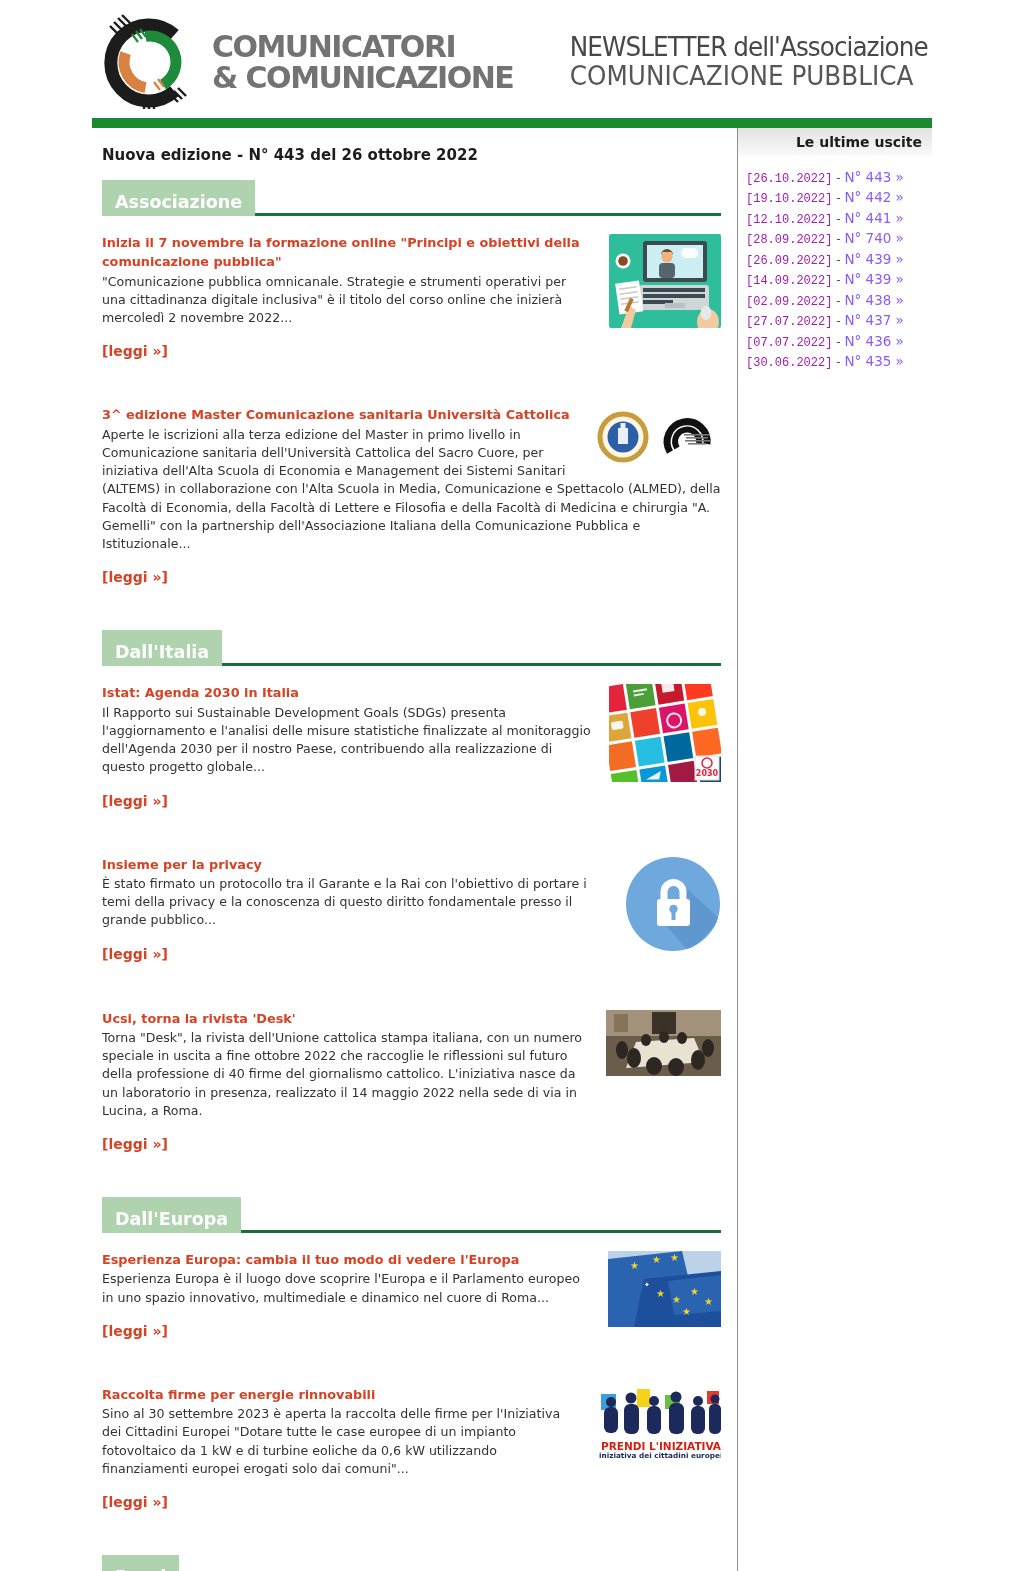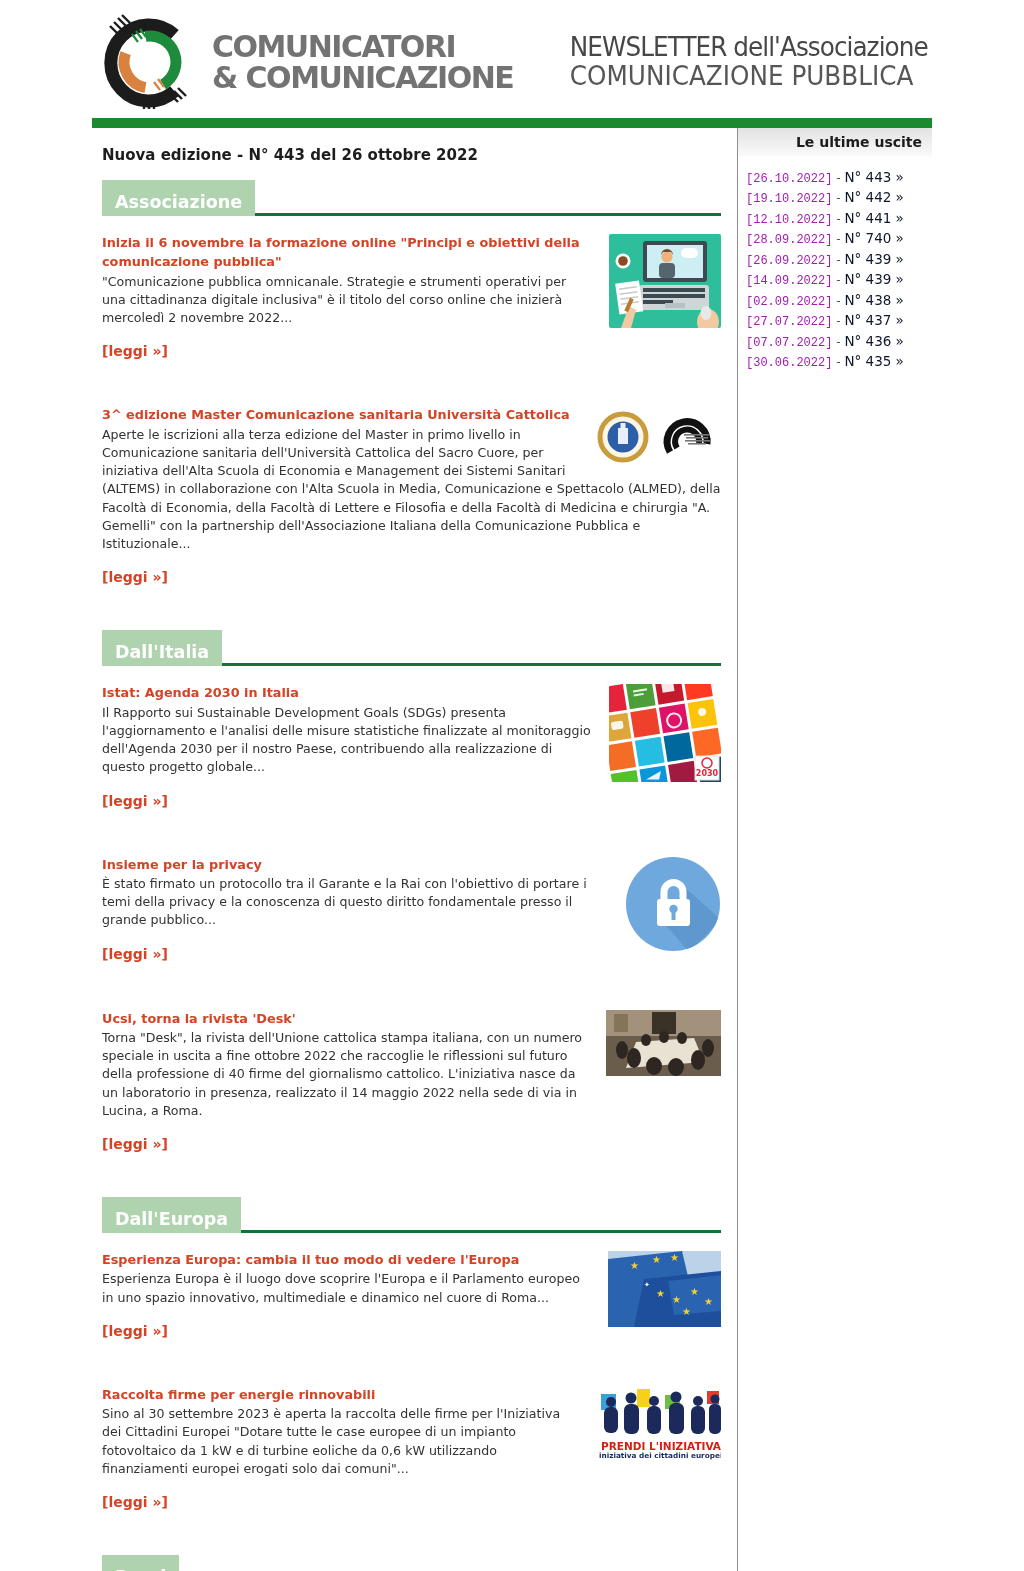--- a/index.html
+++ b/index.html
@@ -14,21 +14,21 @@
   .topbar{height:10px;background:#1B8A2F;}
   
   .main{display:flex;align-items:stretch;}
   .content{width:645px;box-sizing:border-box;padding:10px 16px 26px 10px;}
   .sidebar{flex:1;border-left:1px solid #8f8f8f;min-height:1100px;}
   .sidebar-header{background:linear-gradient(180deg,#e2e2e2,#fafafa);font-weight:bold;font-size:14px;color:#1c1c1c;padding:6px 10px;text-align:right;}
   .sidebar-list{padding:9px 8px;}
   .sidebar-item{font-size:12px;margin:3.5px 0;white-space:nowrap;}
   .sb-date{color:#a21caf;font-family:Liberation Mono, monospace;}
   .sb-sep{color:#555;}
-  .sb-link{color:#0f172a;text-decoration:none;font-size:13.5px;}
+  .sb-link{color:#8b5cf6;text-decoration:none;font-size:13.5px;}
   
   .edition-title{font-weight:bold;font-size:15px;color:#1d1d1d;margin:8px 0 4px;}
   .section-header{display:flex;align-items:flex-end;margin:28px 0 16px;}
   .section-header.first{margin-top:16px;}
   .section-label{background:#AFD3AF;color:#fff;font-weight:bold;font-size:17.5px;padding:12px 13px 4px;}
   .section-line{flex:1;height:3px;background:#15713A;}
   .article{margin-bottom:44px;overflow:auto;}
   .thumb{float:right;margin:2px 0 8px 16px;}
   .article-title{color:#D64224;font-weight:bold;font-size:12.8px;text-decoration:none;line-height:1.35;}
   .article-body{font-size:12.6px;color:#333;line-height:1.45;margin-top:2px;}
@@ -126,21 +126,21 @@
                   <line x1="11" y1="64" x2="29" y2="64"></line>
                   <line x1="11" y1="69" x2="29" y2="69"></line>
                 </g>
             </g>
             <path d="M12 94 L20 72 L27 76 L22 94 Z" fill="#f2c9a0"></path>
             <rect x="18" y="64" width="4" height="14" transform="rotate(24 20 71)" fill="#b5792f"></rect>
             <ellipse cx="99" cy="88" rx="11" ry="13" fill="#f2c9a0"></ellipse>
             <ellipse cx="97" cy="79" rx="5.5" ry="7" fill="#e8e8e8"></ellipse>
           </svg>
         </div>
-        <a href="#" class="article-title">Inizia il 6 novembre la formazione online "Principi e obiettivi della comunicazione pubblica"</a>
+        <a href="#" class="article-title">Inizia il 7 novembre la formazione online "Principi e obiettivi della comunicazione pubblica"</a>
         <div class="article-body">"Comunicazione pubblica omnicanale. Strategie e strumenti operativi per una cittadinanza digitale inclusiva" è il titolo del corso online che inizierà mercoledì 2 novembre 2022...</div>
         <a href="#" class="leggi">[leggi »]</a>
       </div>
 
       <div class="article">
         <div class="thumb">
           <svg viewBox="0 0 125 62" width="125" height="62">
             <rect width="125" height="62" fill="#fff"></rect>
             <circle cx="27" cy="31" r="23" fill="#fdf6e6" stroke="#C89B3C" stroke-width="5"></circle>
             <circle cx="27" cy="31" r="15.5" fill="#2C5FA8"></circle>

